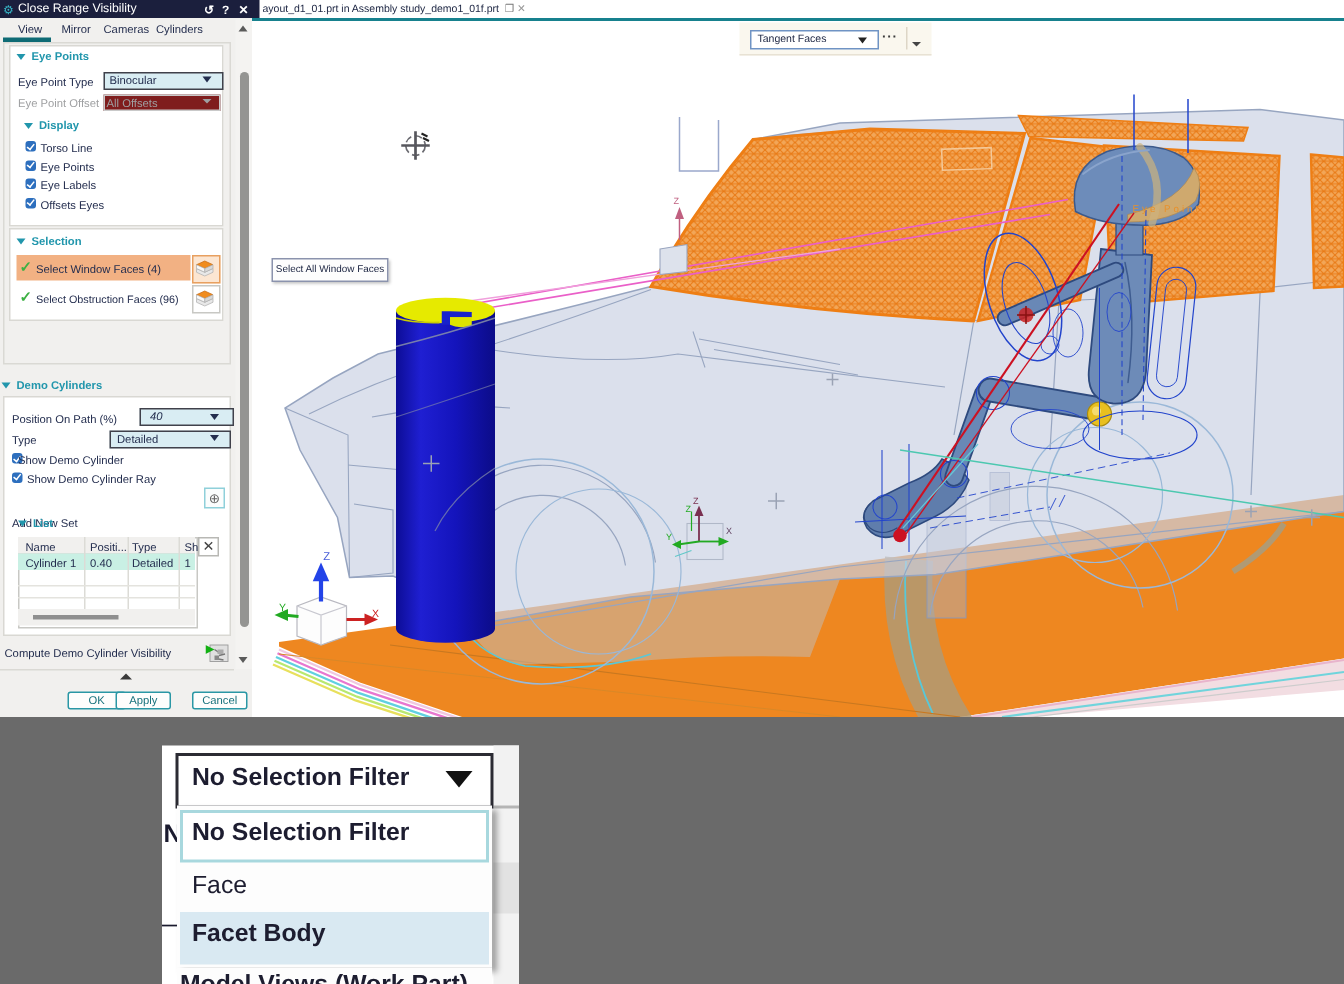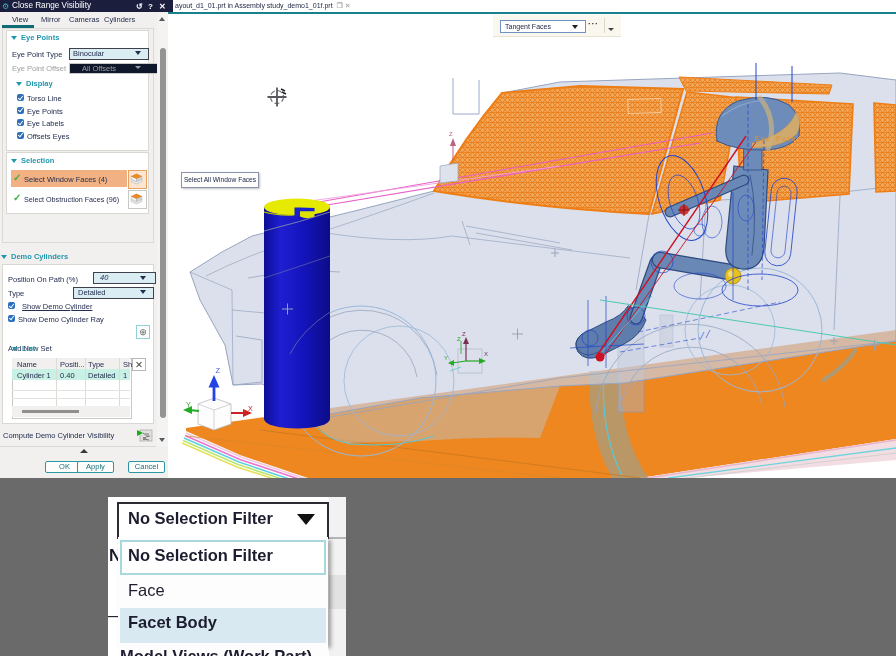--- a/index.html
+++ b/index.html
@@ -272,21 +272,21 @@
     <div class="abs" style="left:2px;top:25px;width:32px;height:2.5px;background:#0f6b75;"></div>
 
     <div class="abs" style="left:2px;top:28px;width:150px;height:213px;border:1px solid #dad9d4;background:#f1f0ee;"></div>
 
     <div class="wbox" style="left:6px;top:30px;width:141px;height:119px;"></div>
     <div class="abs sect" style="left:11px;top:33px;"><span class="tri"></span>Eye Points</div>
     <div class="abs lbl" style="left:12px;top:50px;">Eye Point Type</div>
     <div class="abs combo" style="left:69px;top:48px;width:75px;height:9.5px;line-height:9.5px;padding-left:3px;">Binocular</div>
     <div class="abs arr" style="left:135px;top:51px;"></div>
     <div class="abs lblgray" style="left:12px;top:64px;">Eye Point Offset</div>
-    <div class="abs" style="left:69px;top:62.5px;width:75px;height:9.5px;line-height:9.5px;padding-left:12px;background:#0f172a;border:1px solid #c9c9c9;color:#9fa0a2;font-size:7.5px;">All Offsets</div>
+    <div class="abs" style="left:69px;top:62.5px;width:75px;height:9.5px;line-height:9.5px;padding-left:1px;background:#7f1d1d;border:1px solid #c9c9c9;color:#9fa0a2;font-size:7.5px;">All Offsets</div>
     <div class="abs arr" style="left:135px;top:66px;border-top-color:#9fa0a2;border-left-width:3px;border-right-width:3px;border-top-width:3.5px;"></div>
     <div class="abs sect" style="left:16px;top:79px;"><span class="tri"></span>Display</div>
     <div class="cb" style="left:17px;top:94px;"></div>
     <div class="abs lbl" style="left:27px;top:94px;">Torso Line</div>
     <div class="cb" style="left:17px;top:106.5px;"></div>
     <div class="abs lbl" style="left:27px;top:106.5px;">Eye Points</div>
     <div class="cb" style="left:17px;top:119px;"></div>
     <div class="abs lbl" style="left:27px;top:119px;">Eye Labels</div>
     <div class="cb" style="left:17px;top:131.5px;"></div>
     <div class="abs lbl" style="left:27px;top:131.5px;">Offsets Eyes</div>
@@ -315,21 +315,21 @@
 
     <div class="abs sect" style="left:1px;top:252px;"><span class="tri"></span>Demo Cylinders</div>
     <div class="wbox" style="left:2px;top:264px;width:150px;height:158px;"></div>
     <div class="abs lbl" style="left:8px;top:275px;">Position On Path (%)</div>
     <div class="abs combo" style="left:93px;top:272px;width:55px;height:10px;line-height:10px;padding-left:6px;font-style:italic;">40</div>
     <div class="abs arr" style="left:140px;top:276px;"></div>
     <div class="abs lbl" style="left:8px;top:289px;">Type</div>
     <div class="abs combo" style="left:73px;top:286.5px;width:75px;height:10.5px;line-height:10.5px;padding-left:4px;">Detailed</div>
     <div class="abs arr" style="left:140px;top:290px;"></div>
     <div class="cb" style="left:8px;top:302px;"></div>
-    <div class="abs lbl" style="left:22px;top:302px;text-decoration:underline;">Show Demo Cylinder</div>
+    <div class="abs lbl" style="left:12px;top:302px;">Show Demo Cylinder</div>
     <div class="cb" style="left:8px;top:314.5px;"></div>
     <div class="abs lbl" style="left:18px;top:314.5px;">Show Demo Cylinder Ray</div>
     <div class="abs lbl" style="left:8px;top:344px;">Add New Set</div>
     <div class="abs" style="left:136px;top:325px;width:12px;height:12px;border:1px solid #8fd0da;background:#fbfdfd;color:#666;font-size:9px;line-height:12px;text-align:center;">⊕</div>
     <div class="abs sect" style="left:12px;top:344px;"><span class="tri"></span>List</div>
 
     <div class="abs" style="left:12px;top:358px;width:118px;height:59px;background:#fff;border:1px solid #c8c8c4;"></div>
     <div class="abs" style="left:12px;top:358px;width:118px;height:11px;background:#f1f0ee;border-bottom:1px solid #c8c8c4;"></div>
     <div class="abs lbl" style="left:17px;top:360px;">Name</div>
     <div class="abs lbl" style="left:60px;top:360px;">Positi...</div>

